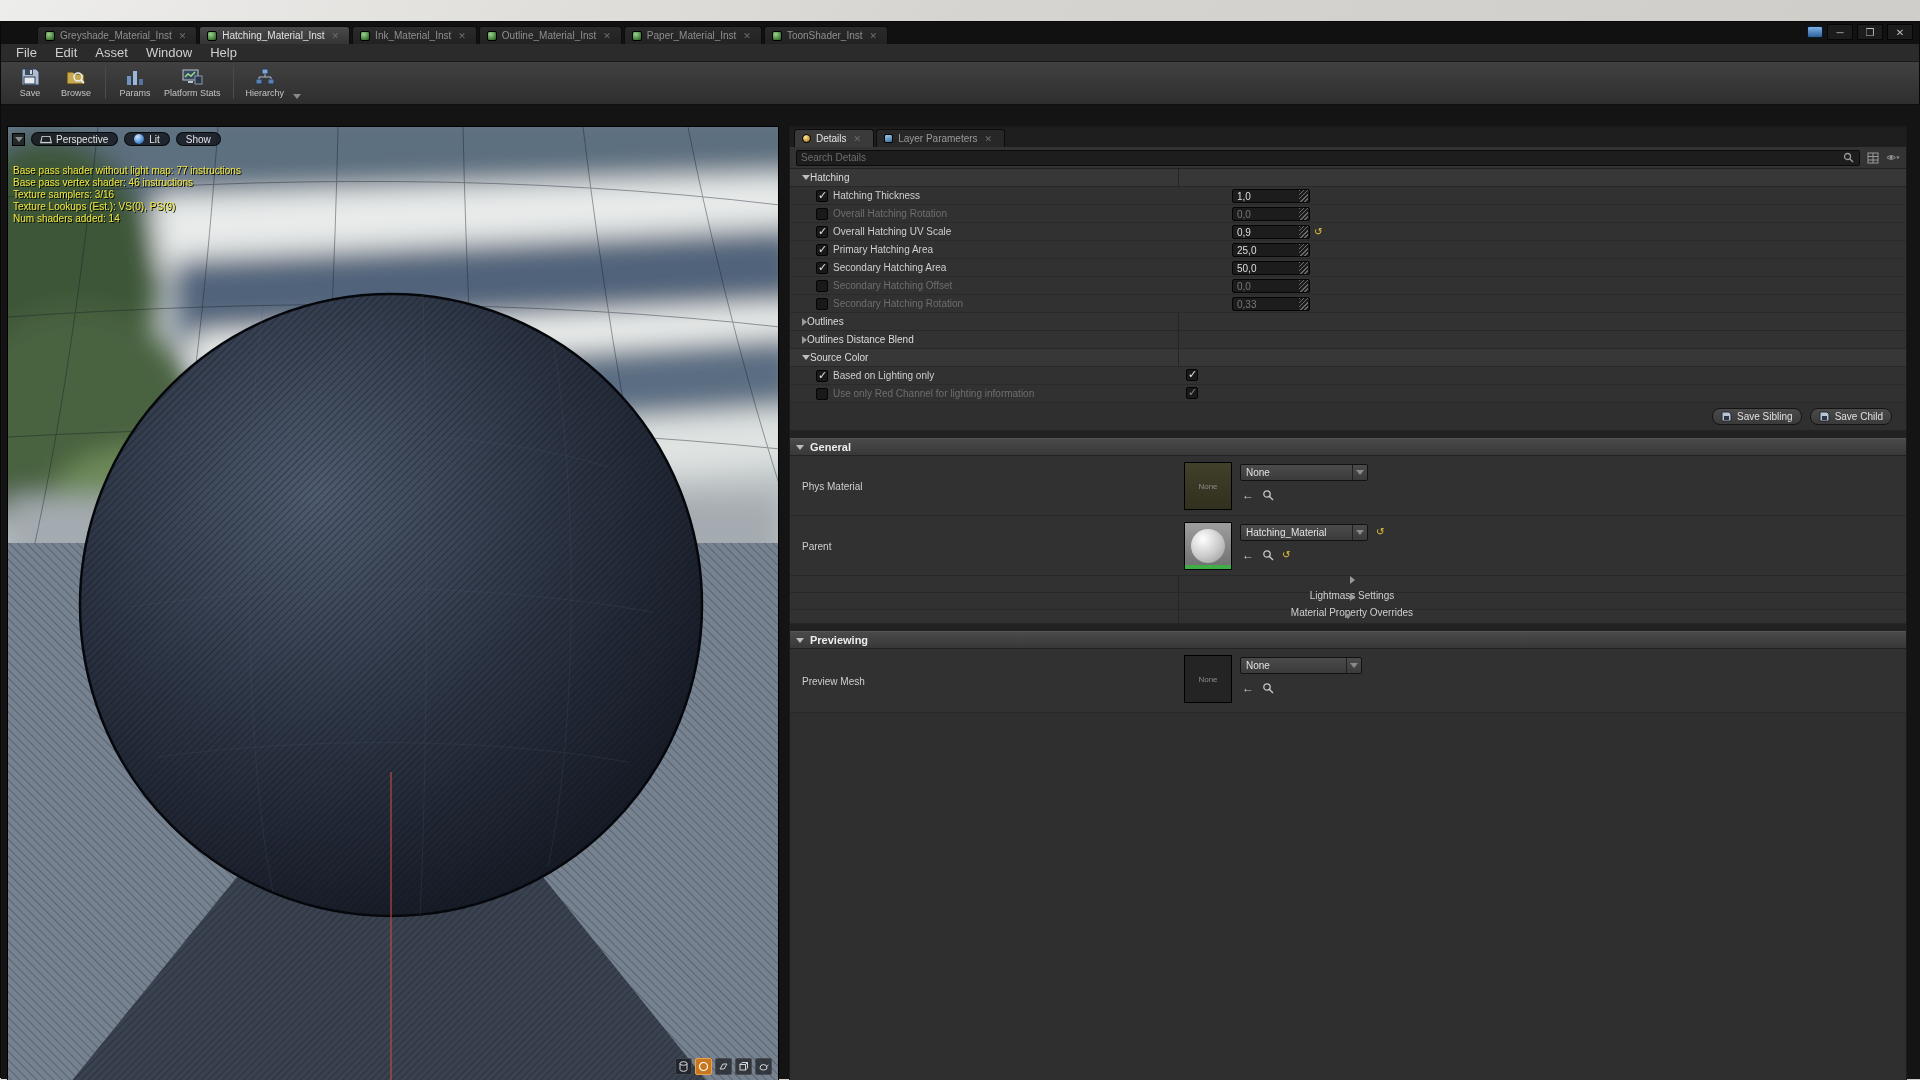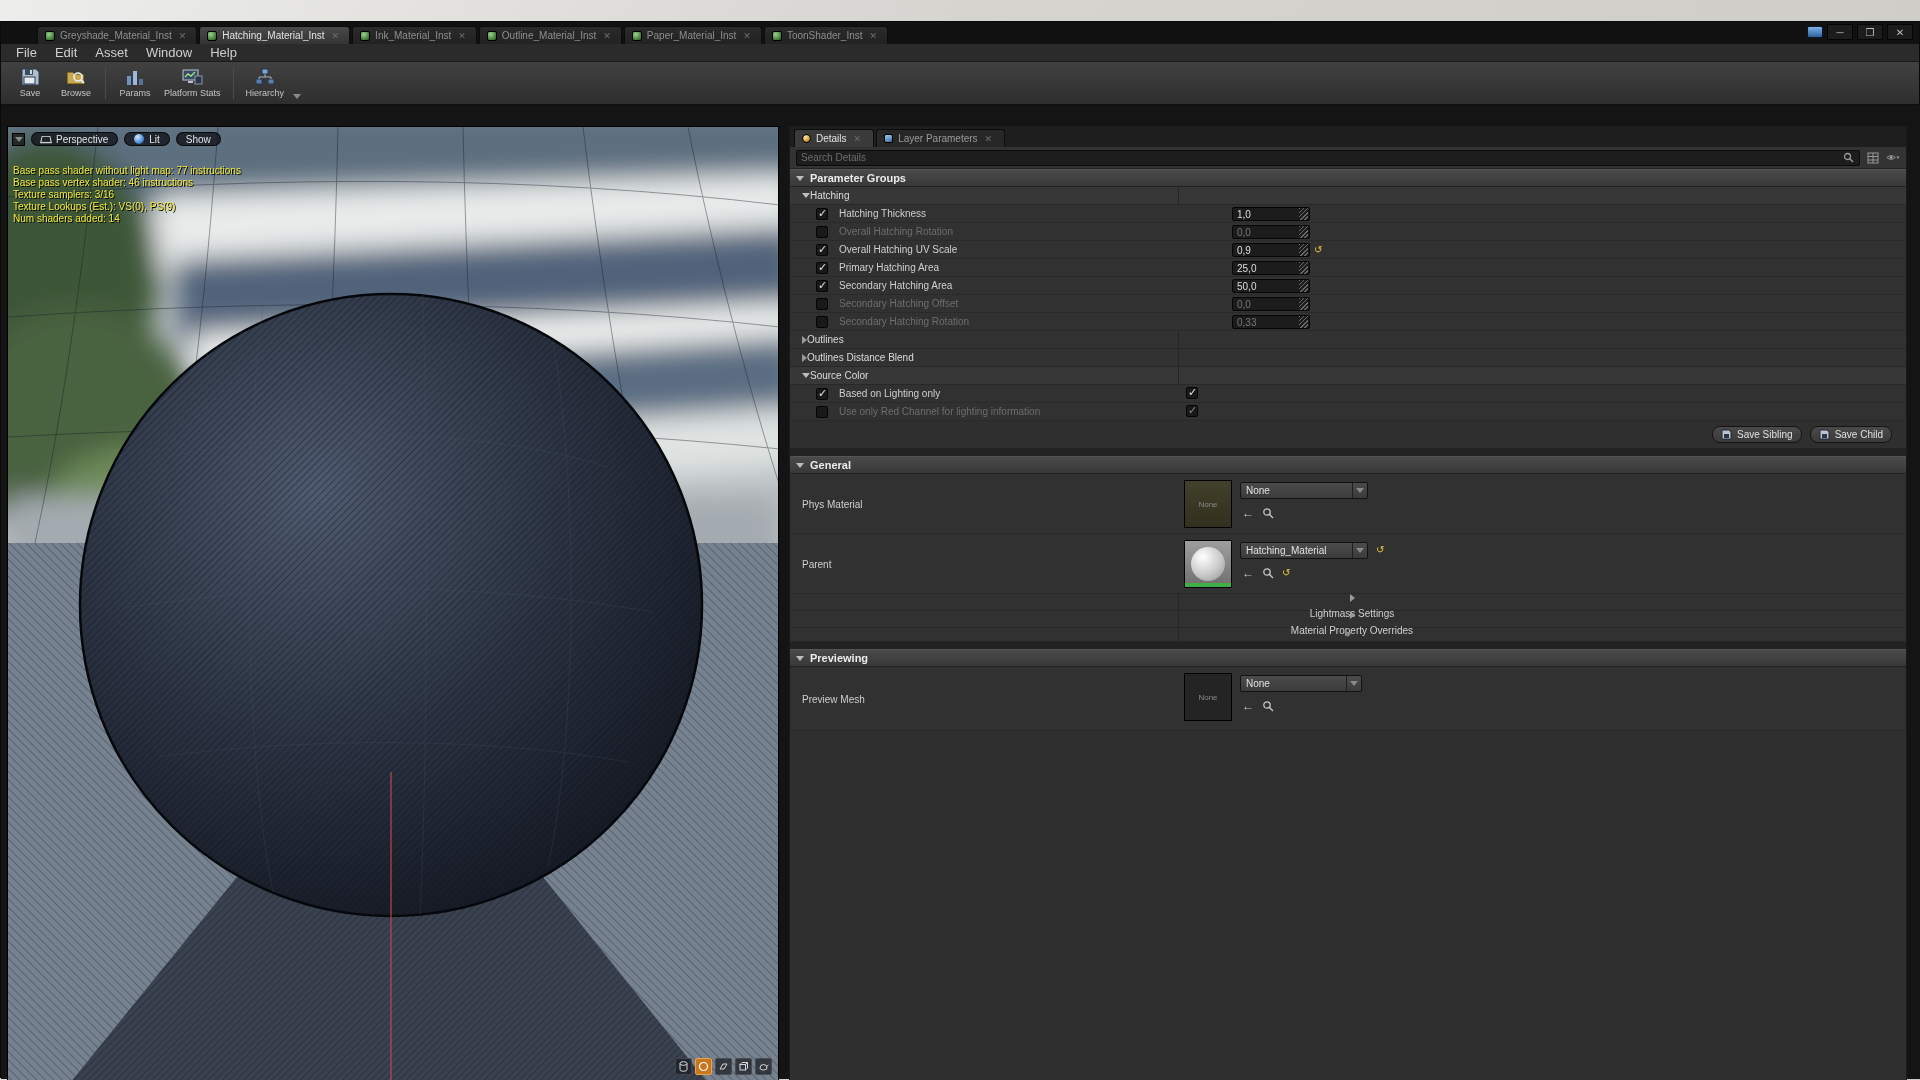--- a/index.html
+++ b/index.html
@@ -90,21 +90,21 @@
 
   .sec-header { height:18px; background:linear-gradient(#4a4a4a,#383838); border-top:1px solid #555; border-bottom:1px solid #222;
     display:flex; align-items:center; gap:6px; padding-left:6px; font-size:11px; font-weight:bold; color:#ececec; cursor:pointer; }
   .group-row { height:18px; background:#373737; border-bottom:1px solid #282828; display:flex; align-items:center; gap:0; padding-left:12px; font-size:10px; color:#dcdcdc; cursor:pointer; }
   .group-row.sub { background:#323232; }
 
   .rows { position:relative; }
   .rows .col-div { position:absolute; left:388px; top:0; bottom:0; width:1px; background:#252525; }
 
   .prow { height:18px; background:#313131; border-bottom:1px solid #2a2a2a; display:flex; align-items:center; position:relative; }
-  .prow .plabel { font-size:10px; color:#cfcfcf; margin-left:11px; }
+  .prow .plabel { font-size:10px; color:#cfcfcf; margin-left:5px; }
   .prow.off .plabel { color:#6e6e6e; }
   .prow .indent { width:26px; flex:none; }
   .cb { width:12px; height:12px; background:#191919; border:1px solid #040404; border-radius:2px; flex:none; cursor:pointer; position:relative; }
   .cb.checked::after { content:"✓"; position:absolute; left:1px; top:-2px; font-size:11px; color:#e6e6e6; }
   .cb.dimmed.checked::after { color:#8a8a8a; }
   .prow .vslot { position:absolute; left:396px; top:2px; display:flex; align-items:center; gap:4px; }
   .vbox { width:78px; height:14px; background:#1c1c1c; border:1px solid #050505; border-radius:2px; display:flex; align-items:center; cursor:text;margin-left:46px; }
   .vbox .vtext { flex:1; font-size:10px; color:#dedede; padding-left:4px; }
   .prow.off .vbox .vtext { color:#777; }
   .grip { width:9px; height:12px; margin-right:1px; cursor:ew-resize;
@@ -408,24 +408,20 @@
           <svg width="15" height="11" viewBox="0 0 15 11" class="magsvg">
               <path d="M1 5.5 Q5.5 1.5 10 5.5 Q5.5 9.5 1 5.5 z" fill="none" stroke="#9a9a9a"></path>
               <circle cx="5.5" cy="5.5" r="1.5" fill="#9a9a9a"></circle>
               <polygon points="11,4.5 14.5,4.5 12.75,7" fill="#9a9a9a"></polygon>
             </svg>
         </span>
       </div>
 
       <div class="scrollarea">
 
-        <div class="sec-header">
-          <span class="tri-d"></span>
-          <span>Parameter Groups</span>
-        </div>
 
         <div class="rows">
           <div class="col-div"></div>
 
           <div class="group-row">
             <span class="tri-d"></span>
             <span>Hatching</span>
           </div>
 
           <div class="prow">

